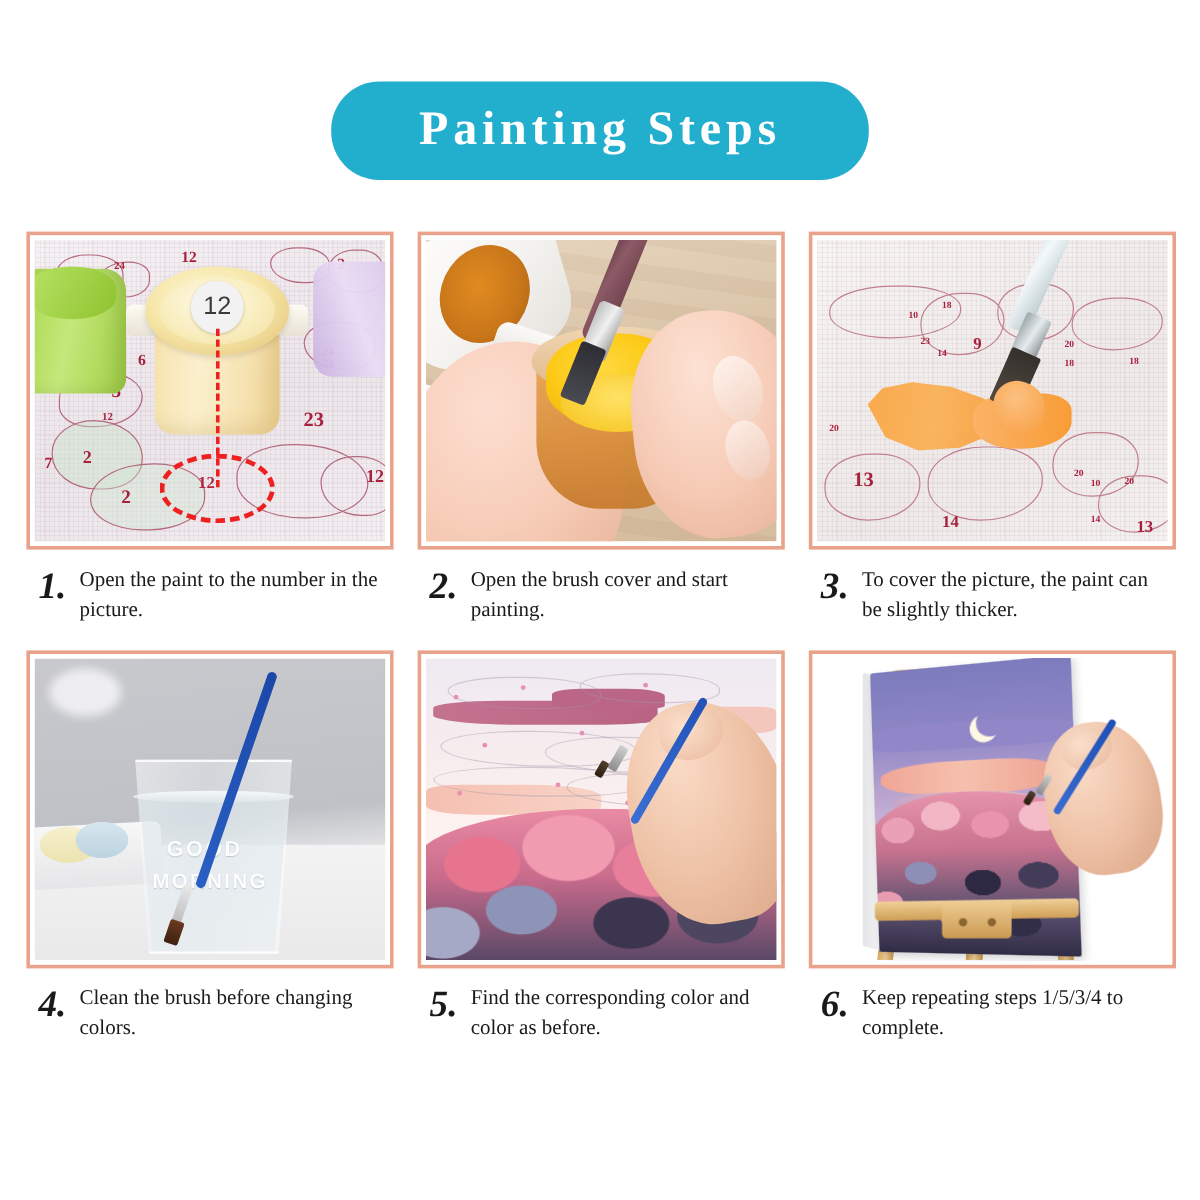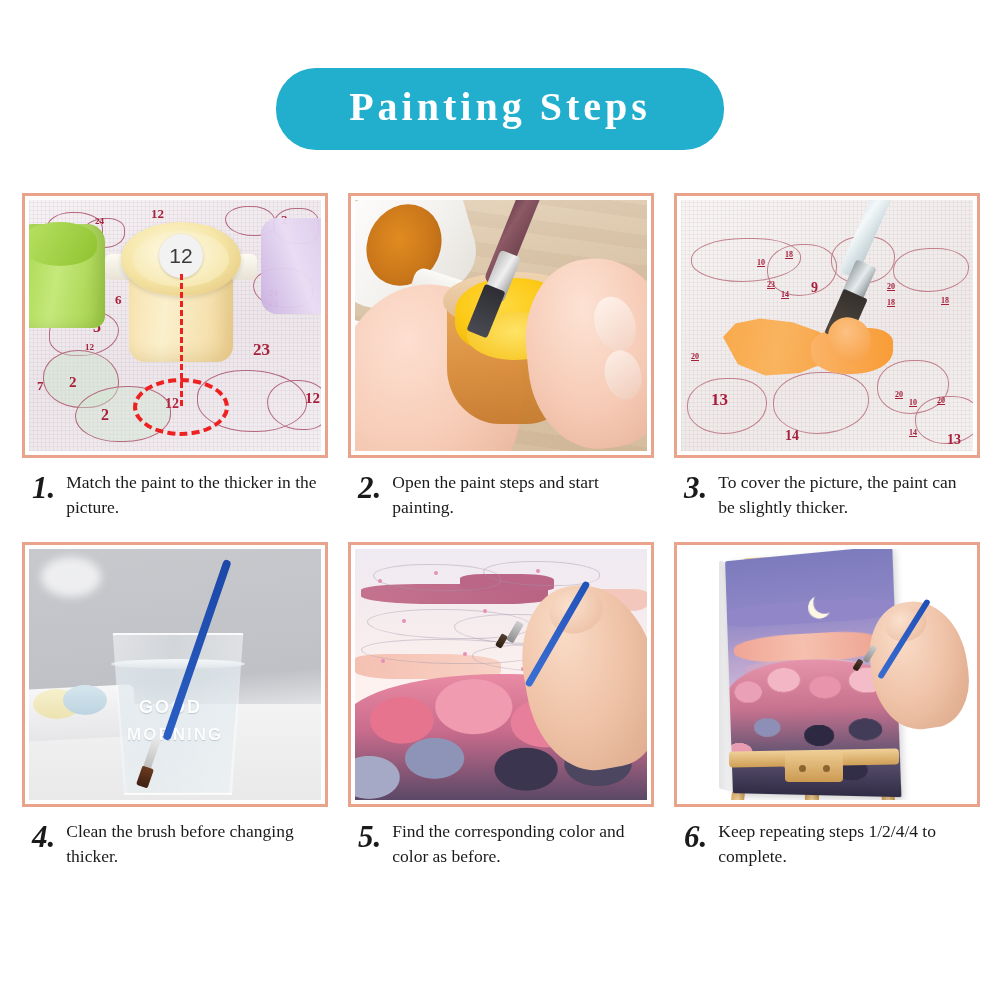--- a/index.html
+++ b/index.html
@@ -223,21 +223,21 @@
   .p3 .canvasbg {
     position:absolute; inset:0;
     background:
       repeating-linear-gradient(90deg, rgba(150,130,135,.09) 0 1px, transparent 1px 4px),
       repeating-linear-gradient(0deg, rgba(150,130,135,.09) 0 1px, transparent 1px 4px),
       linear-gradient(150deg,#f8f4f4 0%,#efe9e9 60%,#f5f1f1 100%);
   }
   .p3 .blob { position:absolute; border:1.3px solid #c1808c; border-radius:50% 44% 56% 48%; }
   .p3 .num { position:absolute; color:#a8203c; font-weight:700;
              font-family:"Liberation Serif",serif; font-size:12px; }
-  .p3 .num.sm { font-size:8px;text-decoration:underline; }
+  .p3 .num.sm { font-size:8px; }
   .p3 .smear {
     position:absolute; left:42px; top:116px; width:124px; height:62px;
     background:linear-gradient(100deg,#f9a94b 0%,#f9b45f 45%,#f7a040 100%);
     border-radius:12% 40% 30% 46%;
     clip-path: polygon(0% 34%, 10% 12%, 30% 4%, 56% 10%, 78% 26%, 92% 48%, 86% 72%, 62% 92%, 34% 96%, 12% 78%);
     filter: blur(.3px);
   }
   .p3 .smear2 {
     position:absolute; left:130px; top:128px; width:82px; height:46px;
     background:linear-gradient(90deg,#fbb367,#f89c36);
@@ -545,21 +545,21 @@
           <div class="pot-lid"></div>
           <div class="label12">12</div>
 
           <div class="dashline"></div>
           <div class="ellipse"></div>
           <div class="target12">12</div>
         </div>
       </div>
       <div class="caption">
         <div class="step-num">1.</div>
-        <div class="step-text">Match the paint to the thicker in the picture.</div>
+        <div class="step-text">Open the paint to the number in the picture.</div>
       </div>
     </div>
 
     <div class="cell">
       <div class="frame">
         <div class="photo p2">
           <div class="wood"></div>
           <div class="stick"></div>
           <div class="lid"></div>
           <div class="lid-inner"></div>
@@ -572,21 +572,21 @@
           <div class="fingers"></div>
           <div class="nail"></div>
           <div class="nail2"></div>
           <div class="handle"></div>
           <div class="ferrule"></div>
           <div class="bristle"></div>
         </div>
       </div>
       <div class="caption">
         <div class="step-num">2.</div>
-        <div class="step-text">Open the paint steps and start painting.</div>
+        <div class="step-text">Open the brush cover and start painting.</div>
       </div>
     </div>
 
     <div class="cell">
       <div class="frame">
         <div class="photo p3">
           <div class="canvasbg"></div>
 
           <div class="blob" style="left:10px;top:38px;width:110px;height:44px;"></div>
           <div class="blob" style="left:86px;top:44px;width:70px;height:52px;"></div>
@@ -642,21 +642,21 @@
           <div class="waterline"></div>
           <div class="gm1">GOOD</div>
           <div class="gm2">MORNING</div>
           <div class="bhandle"></div>
           <div class="bferrule"></div>
           <div class="bbristle"></div>
         </div>
       </div>
       <div class="caption">
         <div class="step-num">4.</div>
-        <div class="step-text">Clean the brush before changing thicker.</div>
+        <div class="step-text">Clean the brush before changing colors.</div>
       </div>
     </div>
 
     <div class="cell">
       <div class="frame">
         <div class="photo p5">
           <div class="band-a"></div>
           <div class="band-b"></div>
           <div class="band-c"></div>
           <div class="band-d"></div>
@@ -721,18 +721,18 @@
 
           <div class="hand6"></div>
           <div class="fing6"></div>
           <div class="pen6"></div>
           <div class="pen6tip"></div>
           <div class="pen6tip2"></div>
         </div>
       </div>
       <div class="caption">
         <div class="step-num">6.</div>
-        <div class="step-text">Keep repeating steps 1/2/4/4 to complete.</div>
+        <div class="step-text">Keep repeating steps 1/5/3/4 to complete.</div>
       </div>
     </div>
 
   </div>
 </div>
 
 </body></html>

